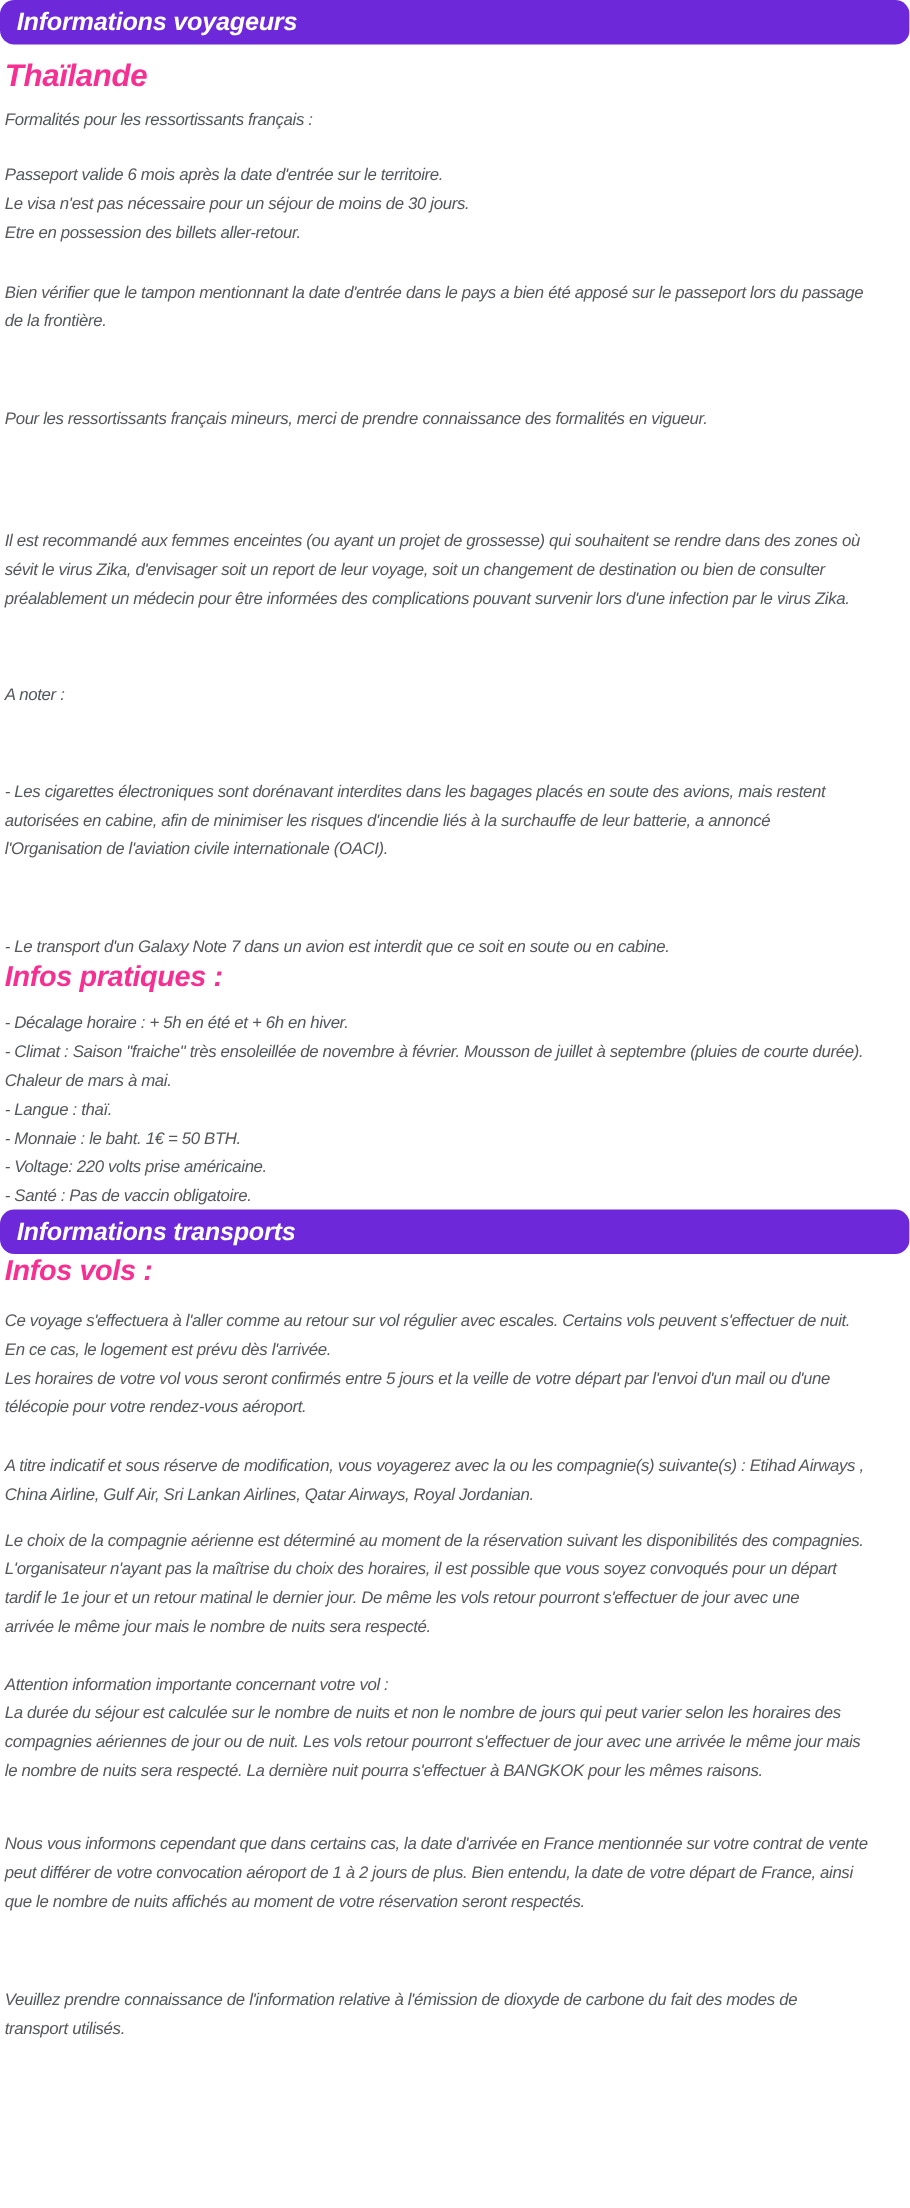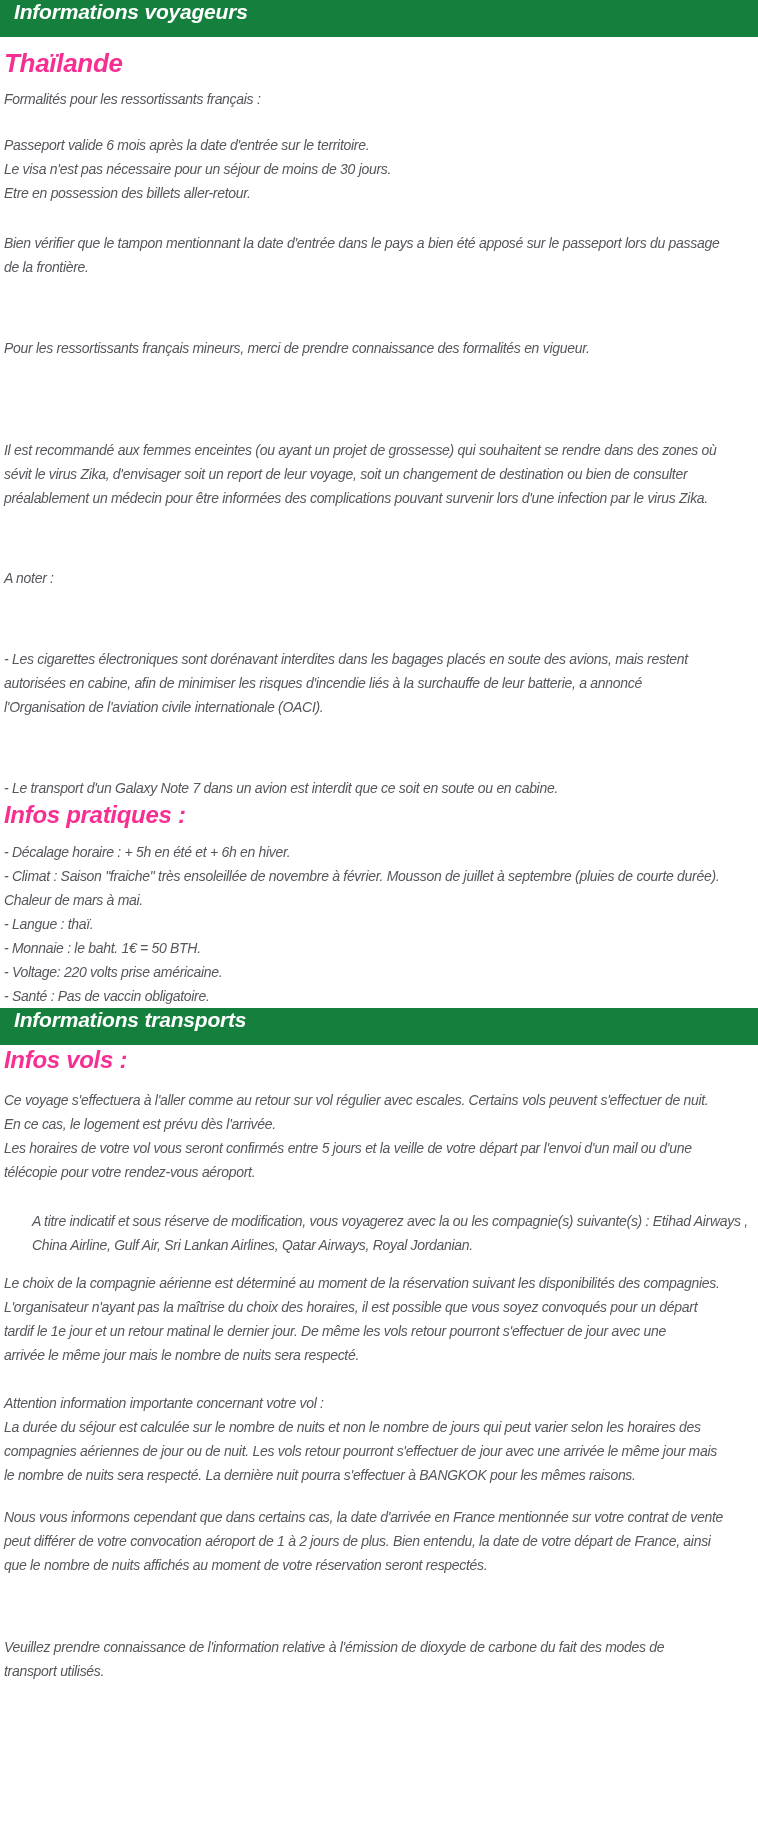--- a/index.html
+++ b/index.html
@@ -11,25 +11,26 @@
     width: 758px;
     height: 1840px;
     overflow: hidden;
     font-family: "Liberation Sans", "DejaVu Sans", sans-serif;
     font-style: italic;
     color: #55575c;
   }
   .section-bar {
     width: 100%;
     height: 37px;
-    background: #15803d;
+    background: #6d28d9;
     display: flex;
-    align-items: flex-start;
+    align-items: center;
     box-sizing: border-box;
     padding-left: 14px;
+    border-radius: 12px;
   }
   .section-bar .bar-title {
     color: #ffffff;
     font-size: 21px;
     font-weight: bold;
     font-style: italic;
     letter-spacing: -0.2px;
     white-space: nowrap;
   }
   .content {
@@ -71,24 +72,24 @@
   .mt-etrangers    { margin-top: 40px; }
   .mt-zika         { margin-top: 78px; }
   .mt-anoter       { margin-top: 56px; }
   .mt-cigarettes   { margin-top: 57px; }
   .mt-galaxy       { margin-top: 57px; }
   .mt-pratiques-h  { margin-top: 15px; }
   .mt-pratiques    { margin-top: 10px; }
   .mt-bar2         { }
   .mt-vols-h       { margin-top: 7px; }
   .mt-vols         { margin-top: 13px; }
-  .mt-compagnies   { margin-top: 25px; margin-left: 28px; }
+  .mt-compagnies   { margin-top: 25px; }
   .mt-choix        { margin-top: 14px; }
   .mt-attention    { margin-top: 24px; }
-  .mt-nous         { margin-top: 18px; }
+  .mt-nous         { margin-top: 37px; }
   .mt-co2          { margin-top: 58px; }
 </style>
 </head>
 <body>
 
 <div>
   <div class="section-bar">
     <span class="bar-title">Informations voyageurs</span>
   </div>
   <div class="content">

